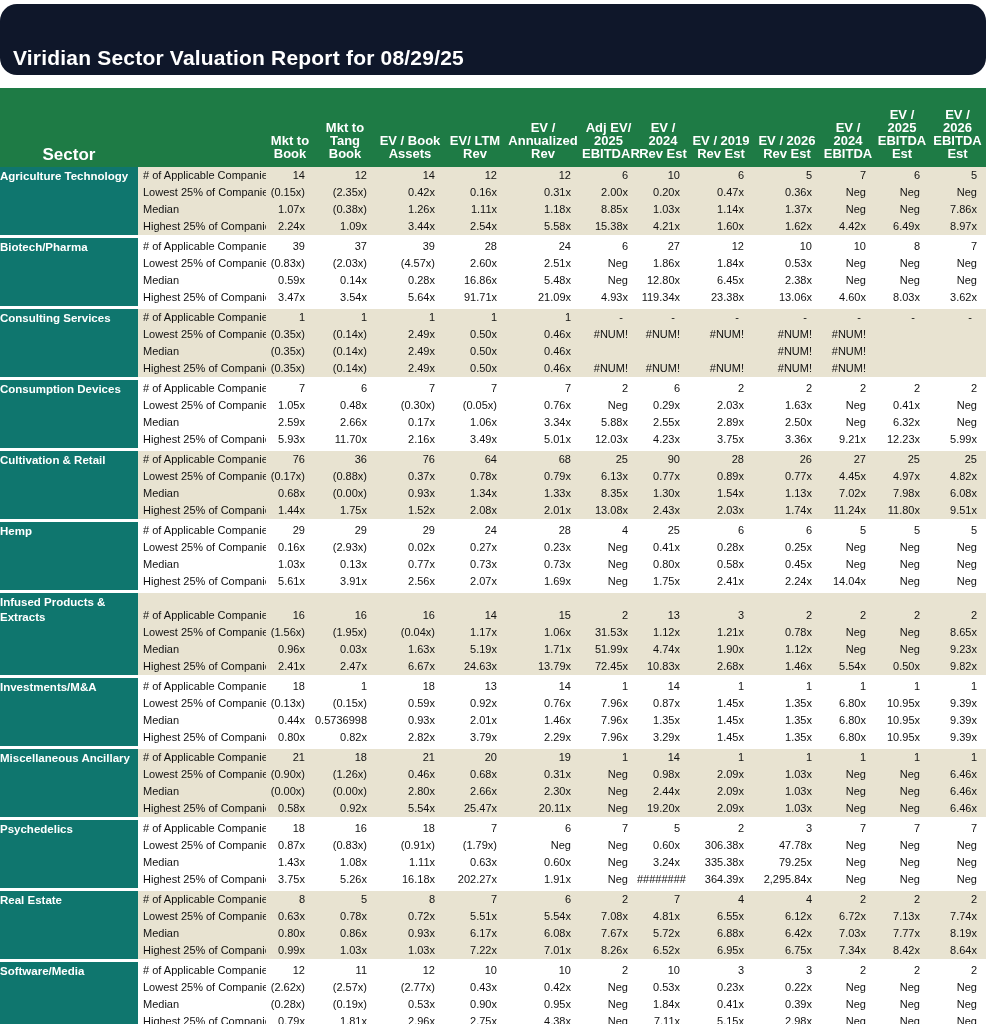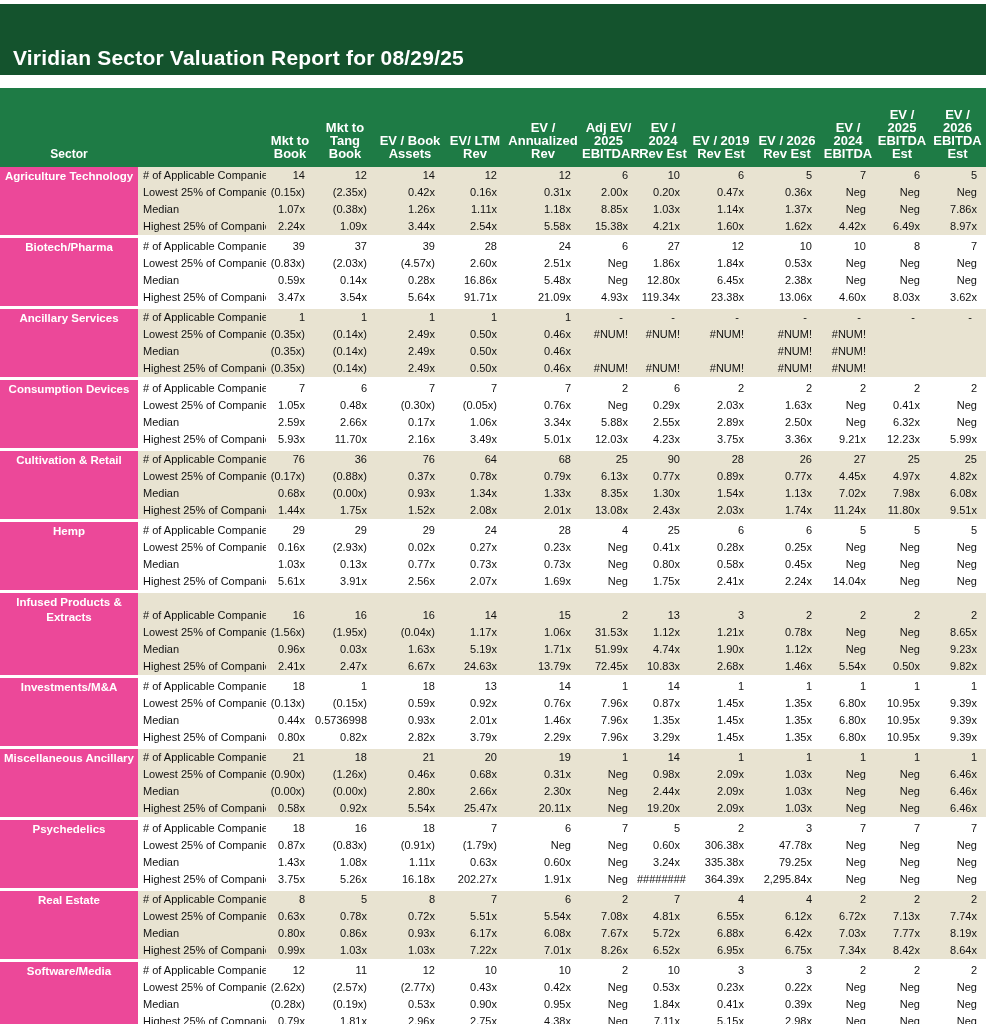--- a/index.html
+++ b/index.html
@@ -2,49 +2,49 @@
 <html><head>
 <meta charset="utf-8">
 <style>
   html,body{margin:0;padding:0;background:#ffffff;}
   body{
     width:986px;height:1024px;overflow:hidden;
     font-family:"Liberation Sans",sans-serif;
     -webkit-font-smoothing:antialiased;
   }
   .title-band{
-    margin-top:4px;height:71px;background:#14532d;
-    display:flex;align-items:flex-end;
+    margin-top:4px;height:71px;background:#0f172a;
+    display:flex;align-items:flex-end;border-radius:17px;
   }
   .title-band h1{
     margin:0 0 5px 13px;color:#ffffff;font-size:21px;font-weight:bold;
     letter-spacing:.2px;
   }
   .gap-band{height:13px;background:#ffffff;}
   table{
     width:986px;table-layout:fixed;border-collapse:collapse;border-spacing:0;
   }
   col.c-sector{width:138px;}
   col.c-label{width:128px;}
   col.c1{width:48px;}col.c2{width:62px;}col.c3{width:68px;}col.c4{width:62px;}
   col.c5{width:74px;}col.c6{width:57px;}col.c7{width:52px;}col.c8{width:64px;}
   col.c9{width:68px;}col.c10{width:54px;}col.c11{width:54px;}col.c12{width:57px;}
   thead th{
     background:#1e7b45;color:#ffffff;font-size:13px;font-weight:bold;
     vertical-align:bottom;padding:0 2px 7px 2px;height:72px;
     white-space:pre-line;text-align:center;line-height:13px;
   }
-  thead th.sector-h{font-size:12px;padding-bottom:6px;}
+  thead th.sector-h{font-size:17px;padding-bottom:6px;}
   tbody td{
     height:17px;line-height:17px;font-size:11px;color:#111111;
     padding:0;vertical-align:middle;overflow:hidden;white-space:nowrap;
   }
   td.sector-cell{
-    background:#ec4899;color:#ffffff;font-weight:bold;font-size:11.5px;
-    text-align:center;vertical-align:top;line-height:15px;padding-top:2px;
+    background:#0f766e;color:#ffffff;font-weight:bold;font-size:11.5px;
+    text-align:left;vertical-align:top;line-height:15px;padding-top:2px;
     white-space:normal;
   }
   td.rowlabel{text-align:left;padding-left:5px;}
   td.num{text-align:right;padding-right:9px;}
   td.num.dash{padding-right:14px;}
   tr.beige td:not(.sector-cell){background:#e8e3d1;}
   tr.white td:not(.sector-cell){background:#ffffff;}
   tr.gap-row td{height:3px;line-height:3px;background:#ffffff;padding:0;}
   tr.spacer-row td:not(.sector-cell){height:14px;line-height:14px;}
 </style>
@@ -236,21 +236,21 @@
         <td class="num">23.38x</td>
         <td class="num">13.06x</td>
         <td class="num">4.60x</td>
         <td class="num">8.03x</td>
         <td class="num">3.62x</td>
       </tr>
       <tr class="gap-row">
         <td colspan="14"></td>
       </tr>
       <tr class="beige">
-        <td class="sector-cell" rowspan="4">Ancillary Services</td>
+        <td class="sector-cell" rowspan="4">Consulting Services</td>
         <td class="rowlabel"># of Applicable Companies</td>
         <td class="num">1</td>
         <td class="num">1</td>
         <td class="num">1</td>
         <td class="num">1</td>
         <td class="num">1</td>
         <td class="num dash">-</td>
         <td class="num dash">-</td>
         <td class="num dash">-</td>
         <td class="num dash">-</td>

